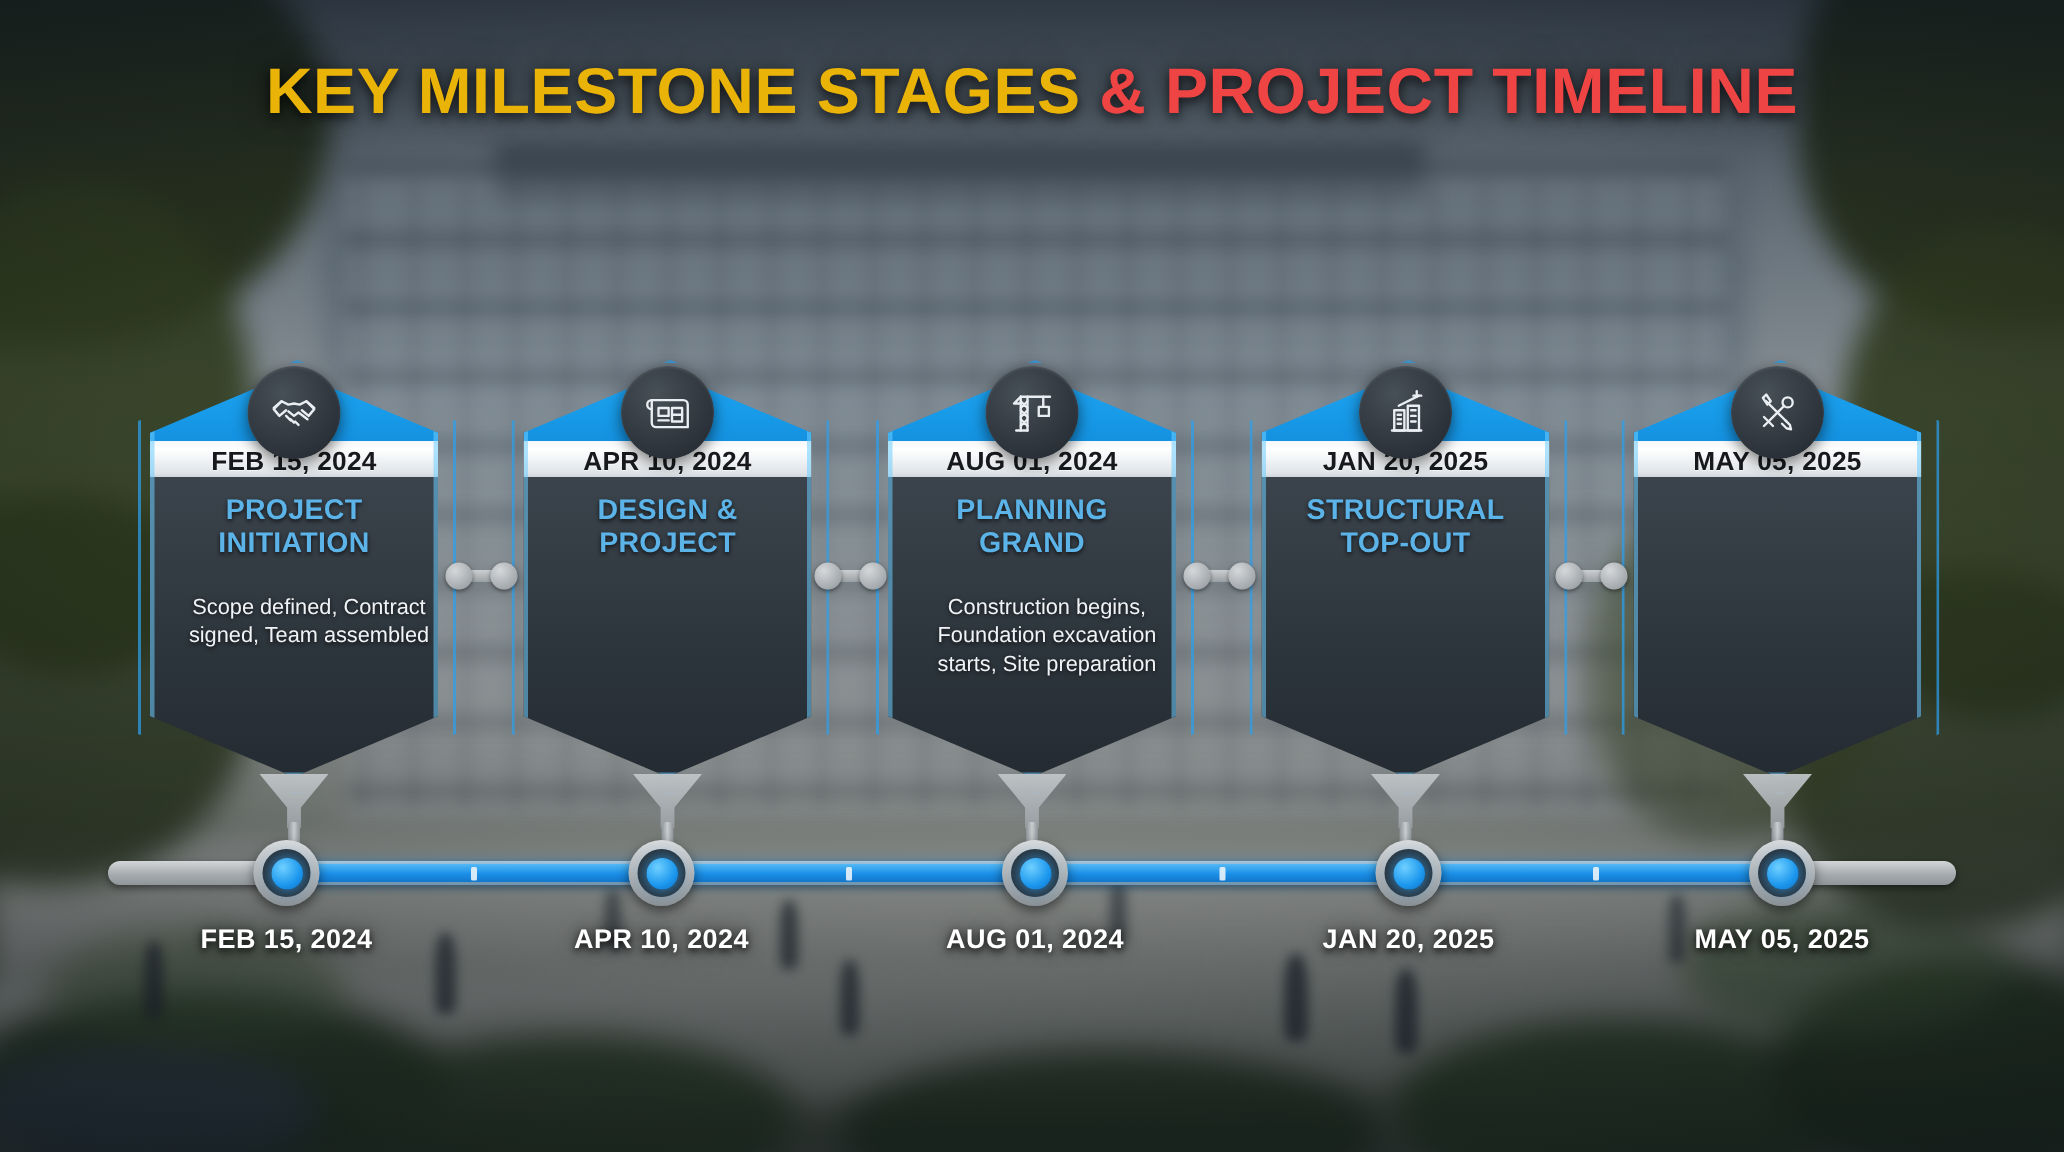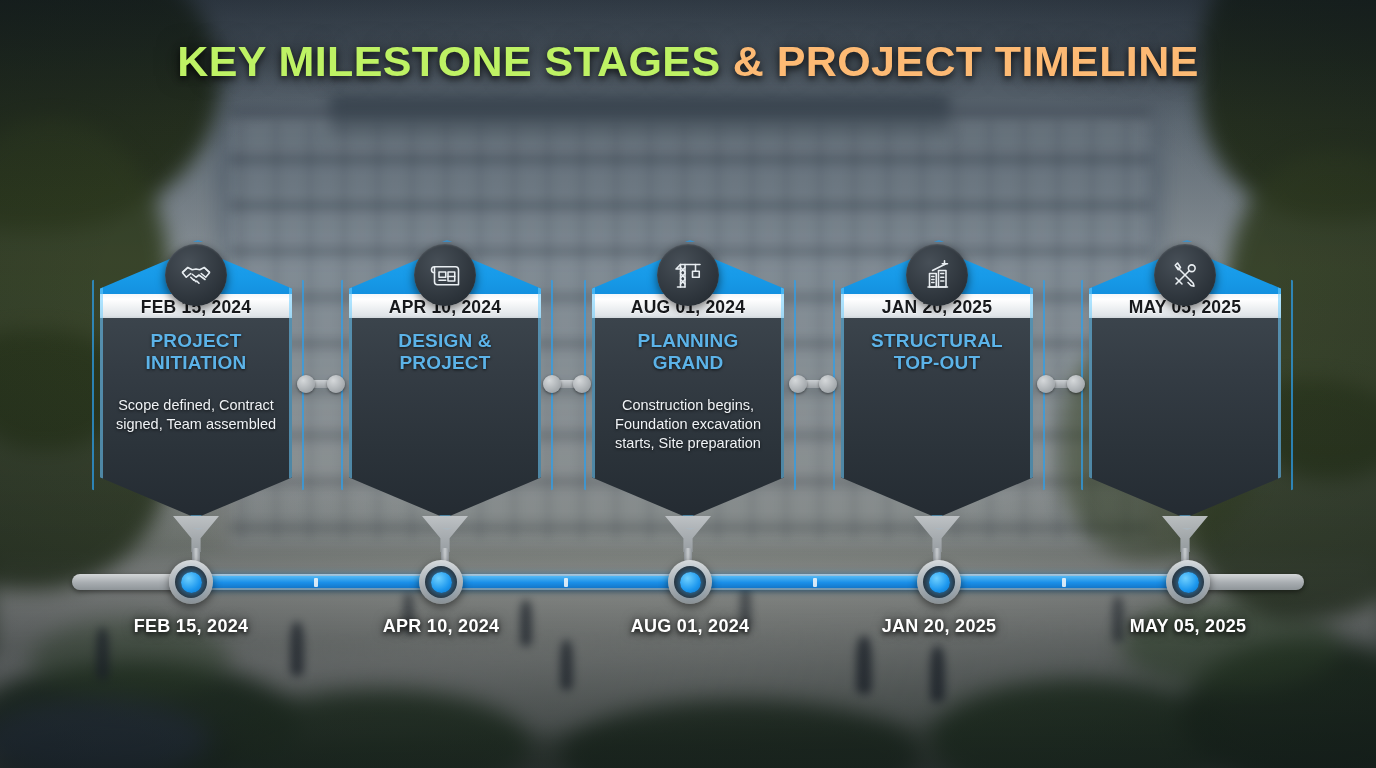--- a/index.html
+++ b/index.html
@@ -97,22 +97,22 @@
       linear-gradient(180deg, rgba(14,22,32,.62) 0%, rgba(14,22,32,.28) 16%, rgba(14,22,32,.10) 34%, rgba(10,16,24,.18) 70%, rgba(8,13,20,.42) 100%);
   }
 
   
   .title{
     position:absolute;left:0;top:38px;width:1376px;text-align:center;
     font-size:43px;font-weight:bold;letter-spacing:.4px;line-height:1.1;
     text-shadow:0 3px 7px rgba(0,0,0,.72), 0 0 22px rgba(0,0,0,.5);
     white-space:nowrap;
   }
-  .title .t-white{color:#bef264;}
-  .title .t-blue{color:#fdba74;}
+  .title .t-white{color:#eab308;}
+  .title .t-blue{color:#ef4444;}
 
   
   .cards{position:absolute;left:0;top:0;width:1376px;height:768px;}
   .card{
     position:absolute;width:192px;
   }
   .card-glow{
     position:absolute;left:-8px;top:-8px;width:208px;height:286px;
     background:transparent;
     border:2px solid rgba(45,160,235,.85);
@@ -152,21 +152,21 @@
     z-index:3;
   }
   .card-title{
     position:absolute;left:8px;top:82px;width:176px;text-align:center;
     color:#5cb3e8;font-size:19px;font-weight:bold;line-height:1.16;
     letter-spacing:.2px;
     text-shadow:0 1px 3px rgba(0,0,0,.7);
     z-index:3;
   }
   .card-desc{
-    position:absolute;left:6px;top:148px;width:180px;text-align:center;
+    position:absolute;left:16px;top:148px;width:180px;text-align:center;
     color:#f0f3f6;font-size:14.5px;line-height:1.32;
     text-shadow:0 1px 3px rgba(0,0,0,.75);
     z-index:3;
   }
   
   .stem{
     position:absolute;left:50%;top:268px;transform:translateX(-50%);
     width:46px;height:36px;
     background:linear-gradient(180deg,#c3c7ca,#9aa0a5);
     clip-path:polygon(0% 0%, 100% 0%, 60% 62%, 60% 100%, 40% 100%, 40% 62%);

